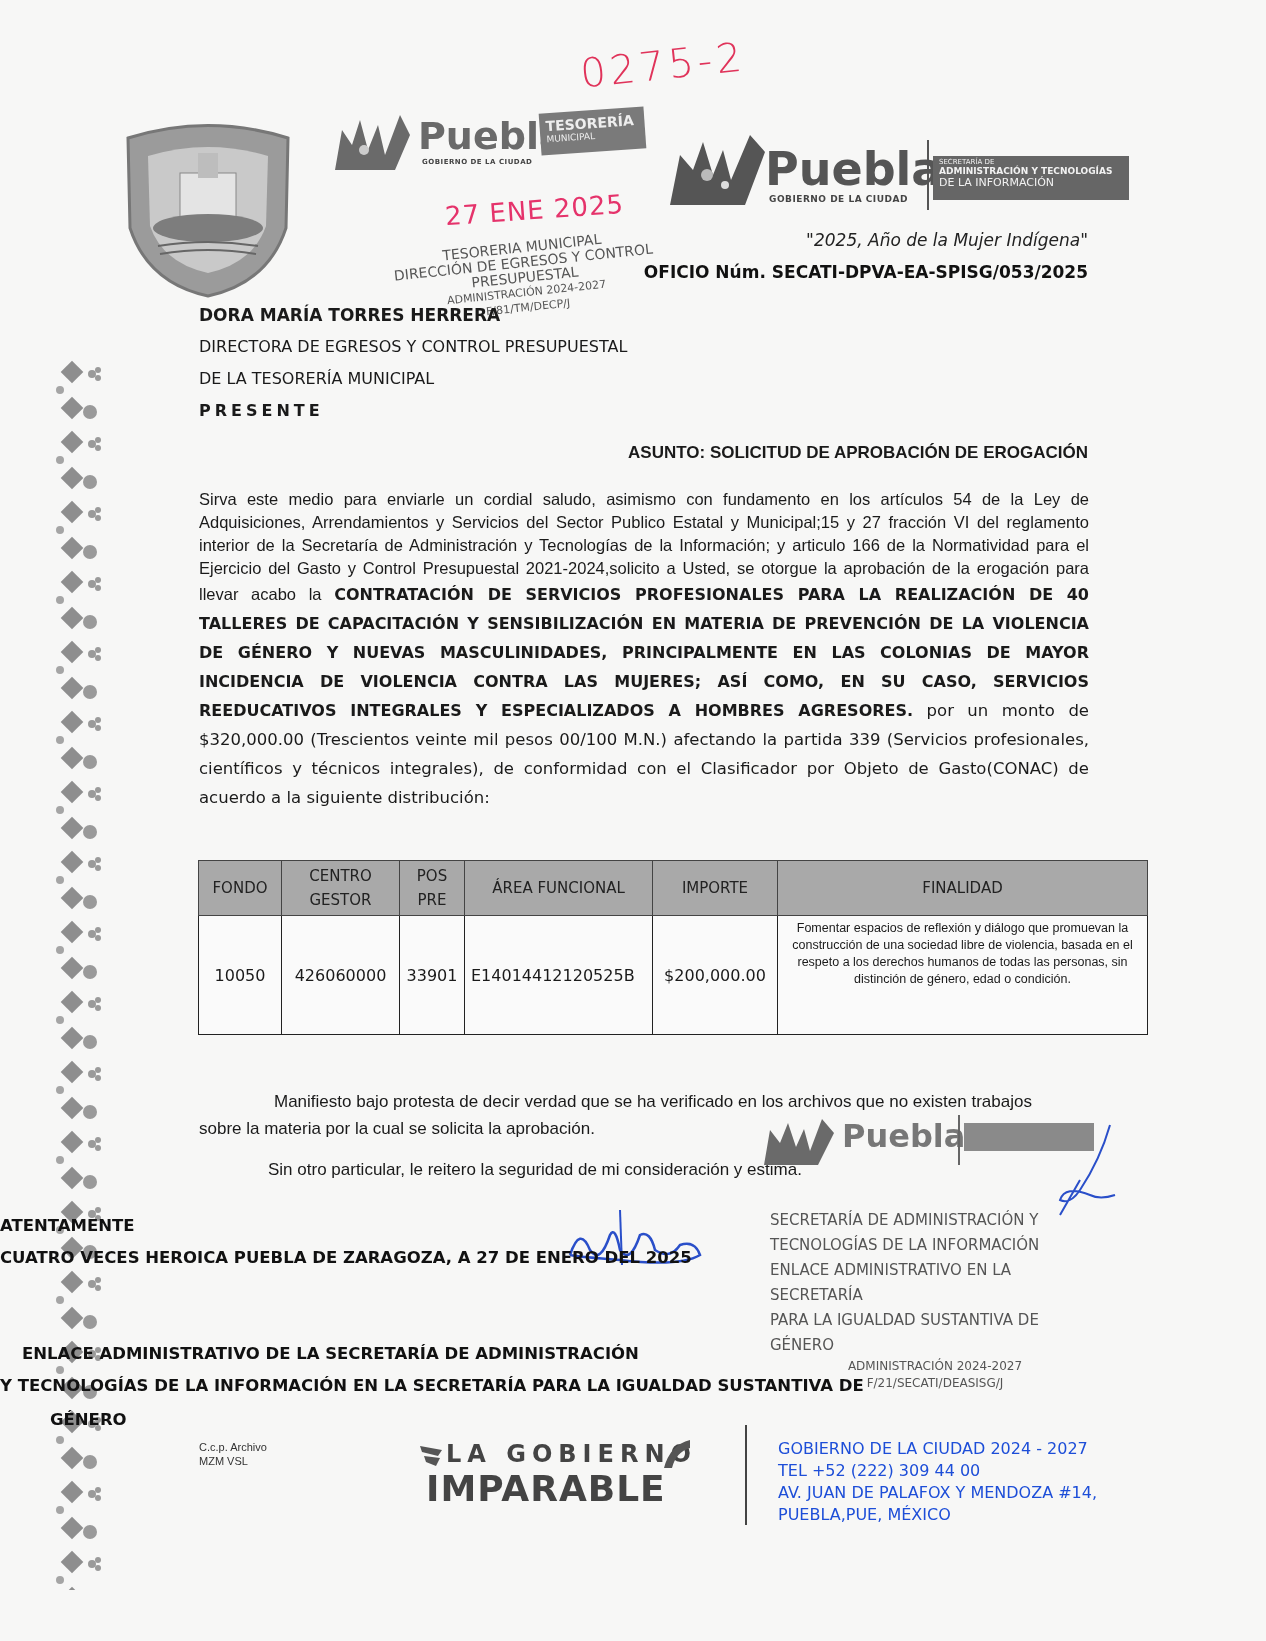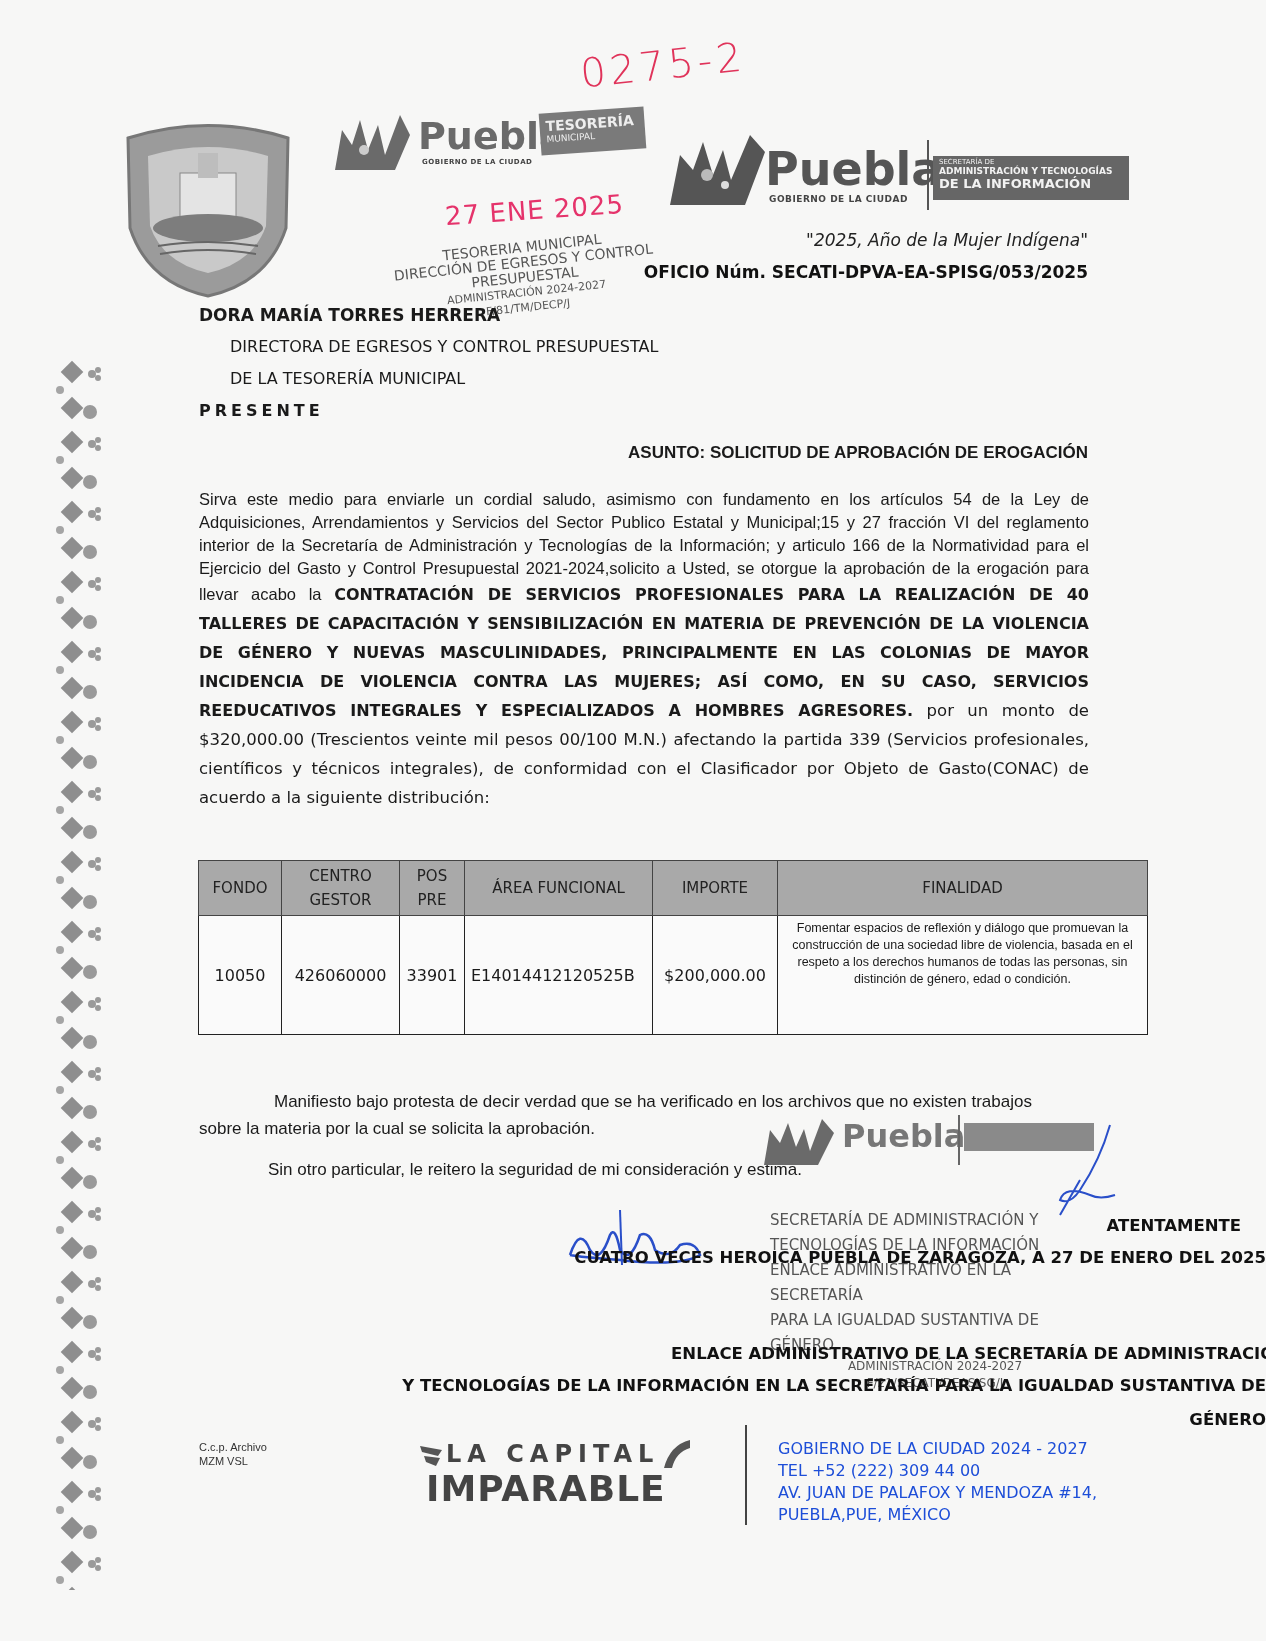--- a/index.html
+++ b/index.html
@@ -30,21 +30,21 @@
   .stamp-tes .l2 { font-size: 14px; }
   .stamp-tes .l3 { font-size: 14px; }
   .stamp-tes .l4 { font-size: 11px; }
   .stamp-tes .l5 { font-size: 11px; }
 
   .motto { right: 178px; top: 230px; font-family: "DejaVu Sans", sans-serif; font-style: italic; font-size: 17px; color: #222; }
   .oficio { right: 178px; top: 262px; font-family: "DejaVu Sans", sans-serif; font-weight: bold; font-size: 17px; color: #111; }
 
   .addressee { left: 199px; top: 305px; font-family: "DejaVu Sans", sans-serif; }
   .addressee .name { font-weight: bold; font-size: 17px; margin-bottom: 12px; }
-  .addressee .line { font-size: 16px; margin-bottom: 13px; margin-left: 31px; }
+  .addressee .line { font-size: 16px; margin-bottom: 13px; }
   .addressee .presente { font-weight: bold; font-size: 16px; letter-spacing: 4px; }
 
   .asunto { right: 178px; top: 443px; font-family: "Liberation Sans", sans-serif; font-weight: bold; font-size: 17px; }
 
   .body-text { left: 199px; top: 488px; width: 890px; font-size: 16.5px; line-height: 23px; text-align: justify; font-family: "Liberation Sans", sans-serif; }
   .body-text .bold-block { font-family: "DejaVu Sans", sans-serif; font-weight: bold; font-size: 16px; line-height: 29px; }
   .body-text .poppins { font-family: "DejaVu Sans", sans-serif; font-size: 16.5px; line-height: 29px; }
 
   
   table.dist { position: absolute; left: 198px; top: 860px; width: 950px; border-collapse: collapse; font-family: "DejaVu Sans", sans-serif; }
@@ -55,21 +55,21 @@
 
   .para2 { left: 199px; top: 1088px; width: 880px; font-size: 17px; line-height: 27px; }
   .para2 .indent { padding-left: 75px; }
   .para3 { left: 268px; top: 1160px; font-size: 17px; }
 
   
   .logo-small { left: 760px; top: 1115px; width: 340px; height: 60px; }
   .stamp-sec { left: 770px; top: 1208px; width: 330px; font-family: "DejaVu Sans", sans-serif; color: #555; font-size: 15px; line-height: 25px; }
   .stamp-sec .s5 { font-size: 12px; text-align: center; line-height: 17px; }
 
-  .sign-block { left: 0; width: 1266px; text-align: right; font-family: "DejaVu Sans", sans-serif; font-weight: bold; font-size: 16.5px; color: #111; }
+  .sign-block { left: 0; width: 1266px; text-align: left; font-family: "DejaVu Sans", sans-serif; font-weight: bold; font-size: 16.5px; color: #111; }
 
   .cc { left: 199px; top: 1440px; font-size: 11px; line-height: 14px; color: #333; }
 
   .footer-logo { left: 420px; top: 1440px; width: 290px; height: 78px; }
   .footer-divider { left: 745px; top: 1425px; width: 2px; height: 100px; background: #444; }
   .footer-info { left: 778px; top: 1438px; font-family: "DejaVu Sans", sans-serif; font-size: 16px; color: #1d4ed8; line-height: 22px; }
 </style>
 </head>
 <body>
 
@@ -119,21 +119,21 @@
       <path d="M5 75 L15 25 L28 40 L38 12 L48 45 L58 20 L66 50 L85 5 L100 22 L80 75 Z" fill="#555"></path>
       <circle cx="42" cy="45" r="6" fill="#bbb"></circle>
         <circle cx="60" cy="55" r="4" fill="#ddd"></circle>
     </svg>
     <div class="abs puebla-word" style="left:100px;top:12px;font-size:46px;color:#555;">Puebla</div>
     <div class="abs gob-small" style="left:104px;top:64px;">GOBIERNO DE LA CIUDAD</div>
     <div class="abs" style="left:262px;top:10px;width:2px;height:70px;background:#555;"></div>
     <div class="abs" style="left:268px;top:26px;width:196px;height:44px;background:#666;color:#f2f2f2;font-family:'DejaVu Sans',sans-serif;padding:2px 6px;box-sizing:border-box;">
       <div style="font-size:7px;">SECRETARÍA DE</div>
       <div style="font-size:9px;font-weight:bold;">ADMINISTRACIÓN Y TECNOLOGÍAS</div>
-      <div style="font-size:13px;font-weight:bold;">DE LA INFORMACIÓN</div>
+      <div style="font-size:11px;font-weight:normal;">DE LA INFORMACIÓN</div>
     </div>
   </div>
 
   <div class="abs stamp-date">27 ENE 2025</div>
   <div class="abs stamp-tes">
     <div class="l1">TESORERIA MUNICIPAL</div>
     <div class="l2">DIRECCIÓN DE EGRESOS Y CONTROL</div>
     <div class="l3">PRESUPUESTAL</div>
     <div class="l4">ADMINISTRACIÓN 2024-2027</div>
     <div class="l5">F/81/TM/DECP/J</div>
@@ -213,21 +213,21 @@
 
   <div class="abs cc">
     <div>C.c.p. Archivo</div>
     <div>MZM VSL</div>
   </div>
 
   <div class="abs footer-logo">
     <svg class="abs" style="left:0;top:4px;" width="22" height="26" viewBox="0 0 22 26">
         <path d="M0 2 L22 6 L18 12 L2 8 Z M4 12 L20 14 L16 22 L6 18 Z" fill="#555"></path>
       </svg>
-    <div class="abs" style="left:26px;top:0;font-family:'DejaVu Sans',sans-serif;font-weight:bold;font-size:24px;letter-spacing:6px;color:#444;">LA CAPITAL</div>
+    <div class="abs" style="left:26px;top:0;font-family:'DejaVu Sans',sans-serif;font-weight:bold;font-size:24px;letter-spacing:6px;color:#444;">LA GOBIERNO</div>
     <svg class="abs" style="left:240px;top:0;" width="30" height="30" viewBox="0 0 30 30">
         <path d="M30 0 Q10 5 4 28 L12 28 Q16 12 30 8 Z" fill="#555"></path>
       </svg>
     <div class="abs" style="left:6px;top:28px;font-family:'DejaVu Sans',sans-serif;font-weight:bold;font-size:36px;color:#444;letter-spacing:1px;">IMPARABLE</div>
   </div>
   <div class="abs footer-divider"></div>
   <div class="abs footer-info">
     <div>GOBIERNO DE LA CIUDAD 2024 - 2027</div>
     <div>TEL +52 (222) 309 44 00</div>
     <div>AV. JUAN DE PALAFOX Y MENDOZA #14,</div>

